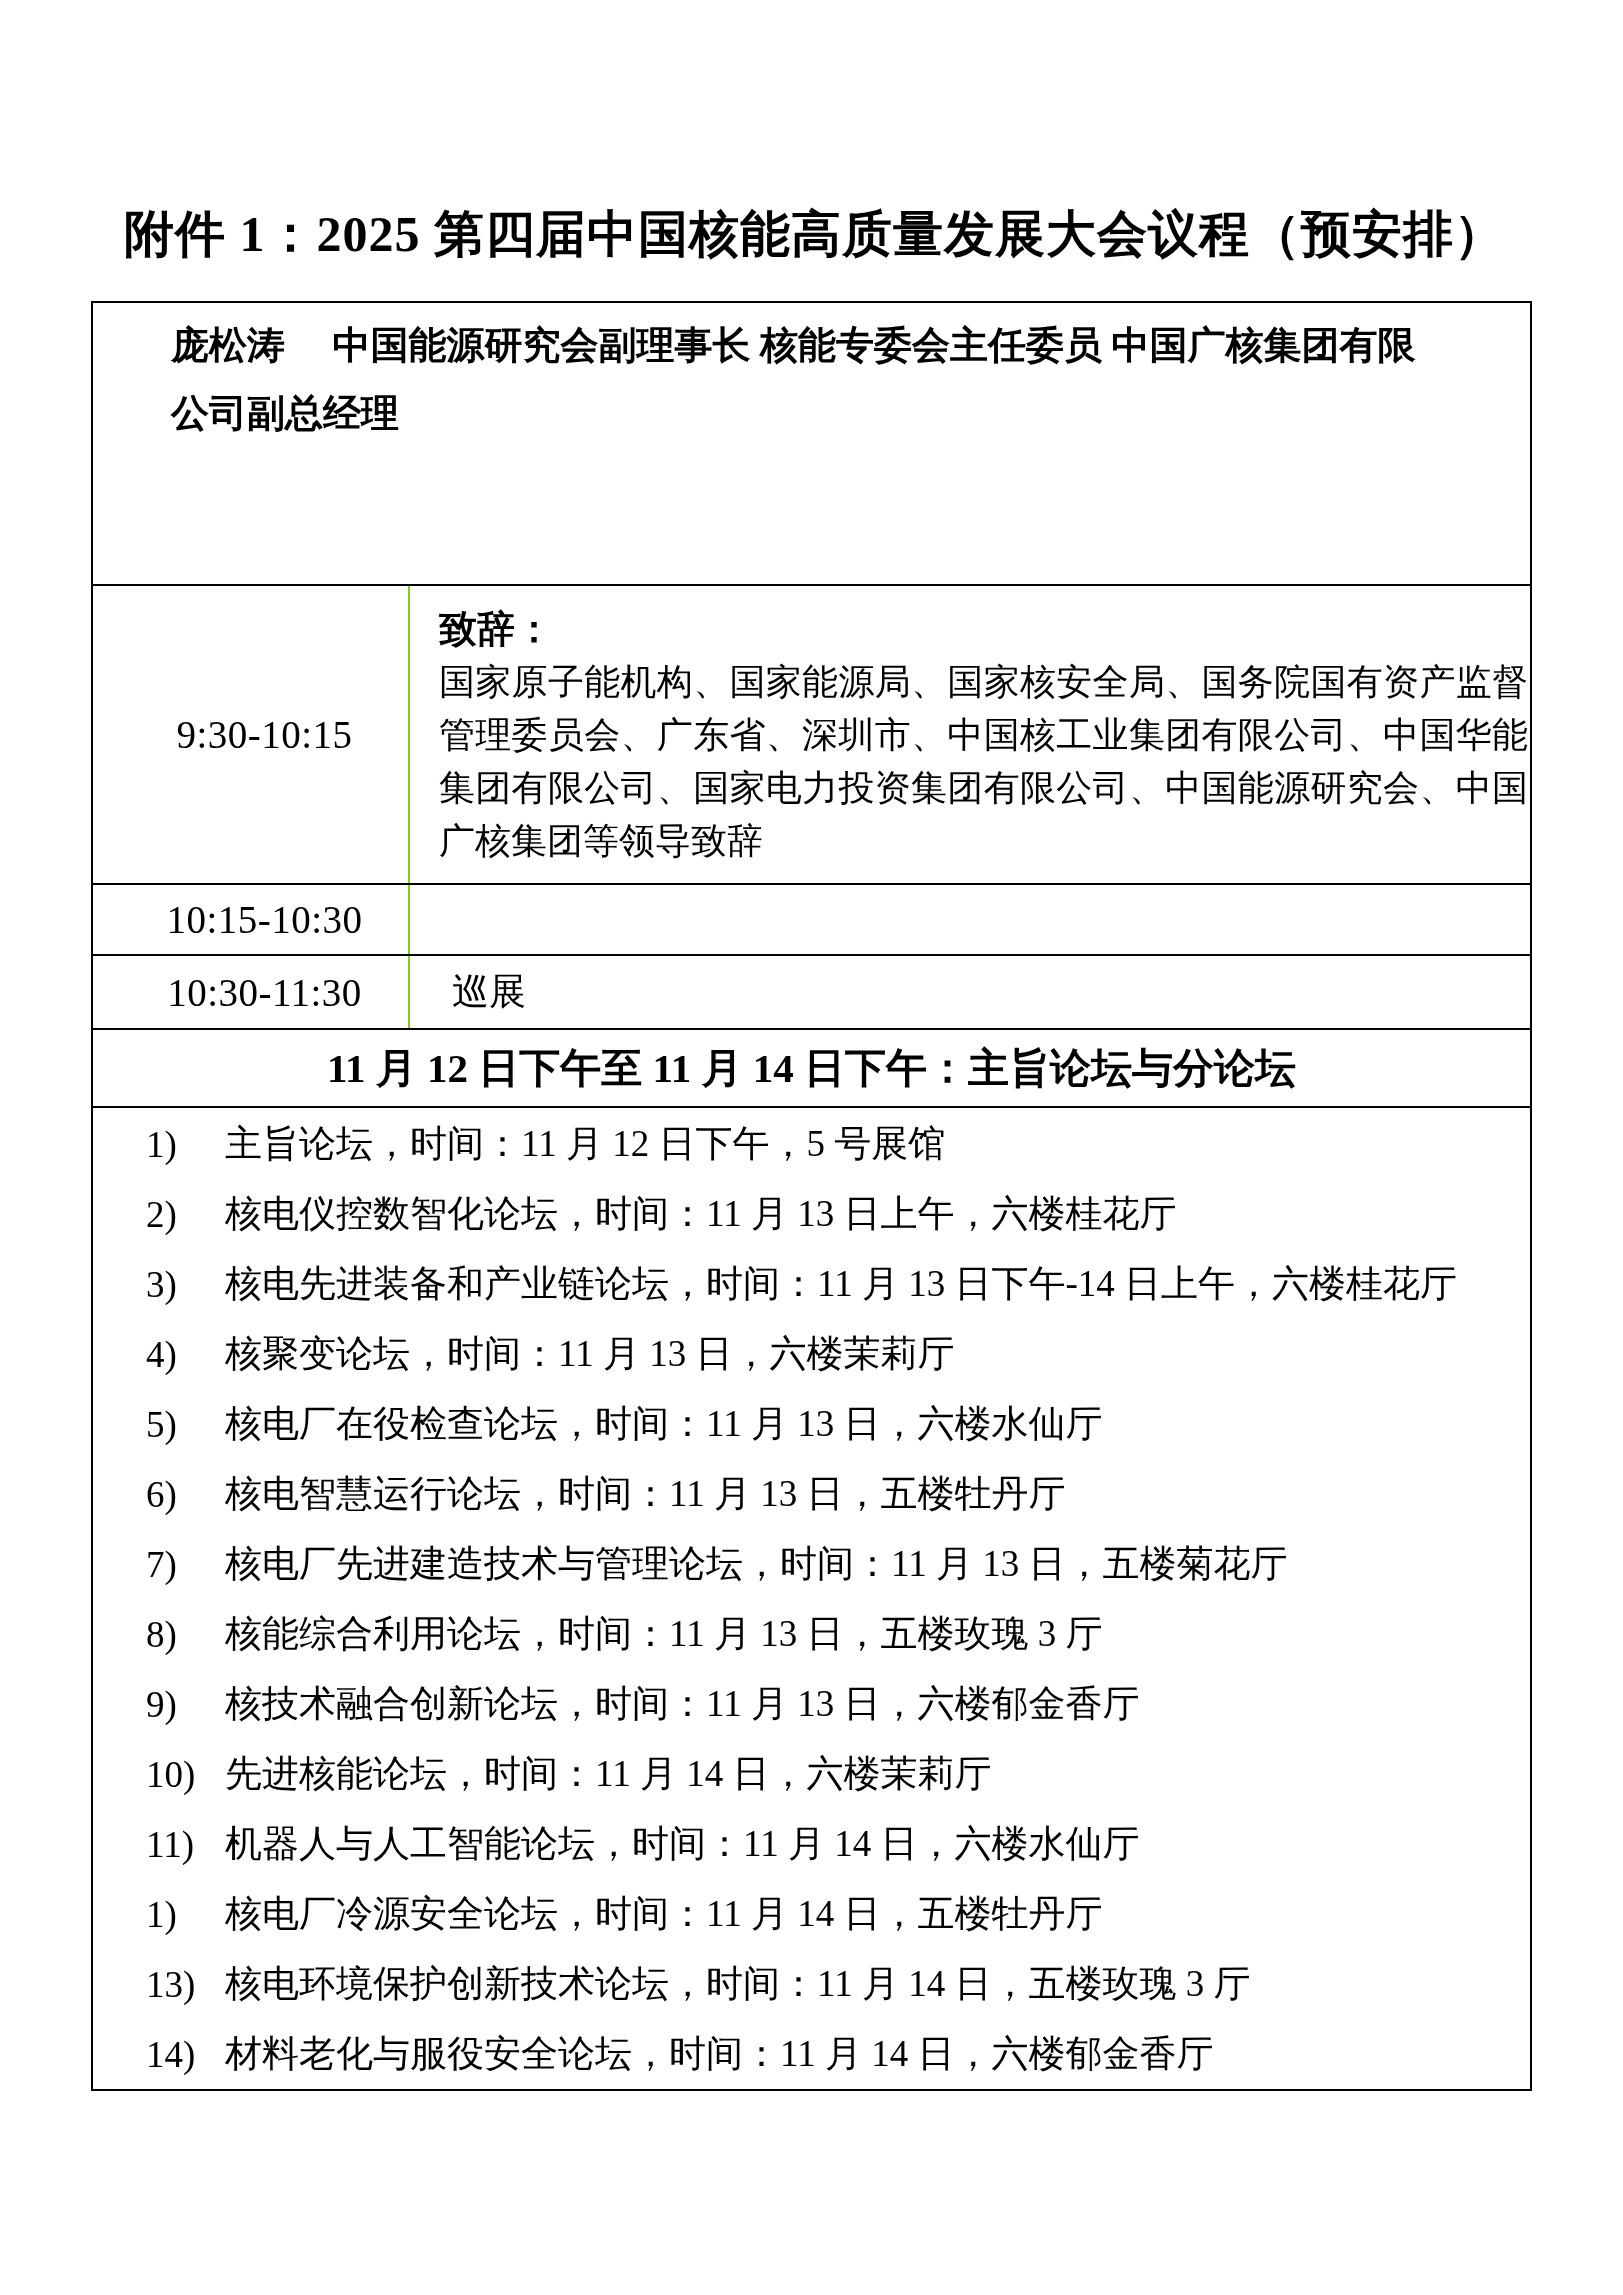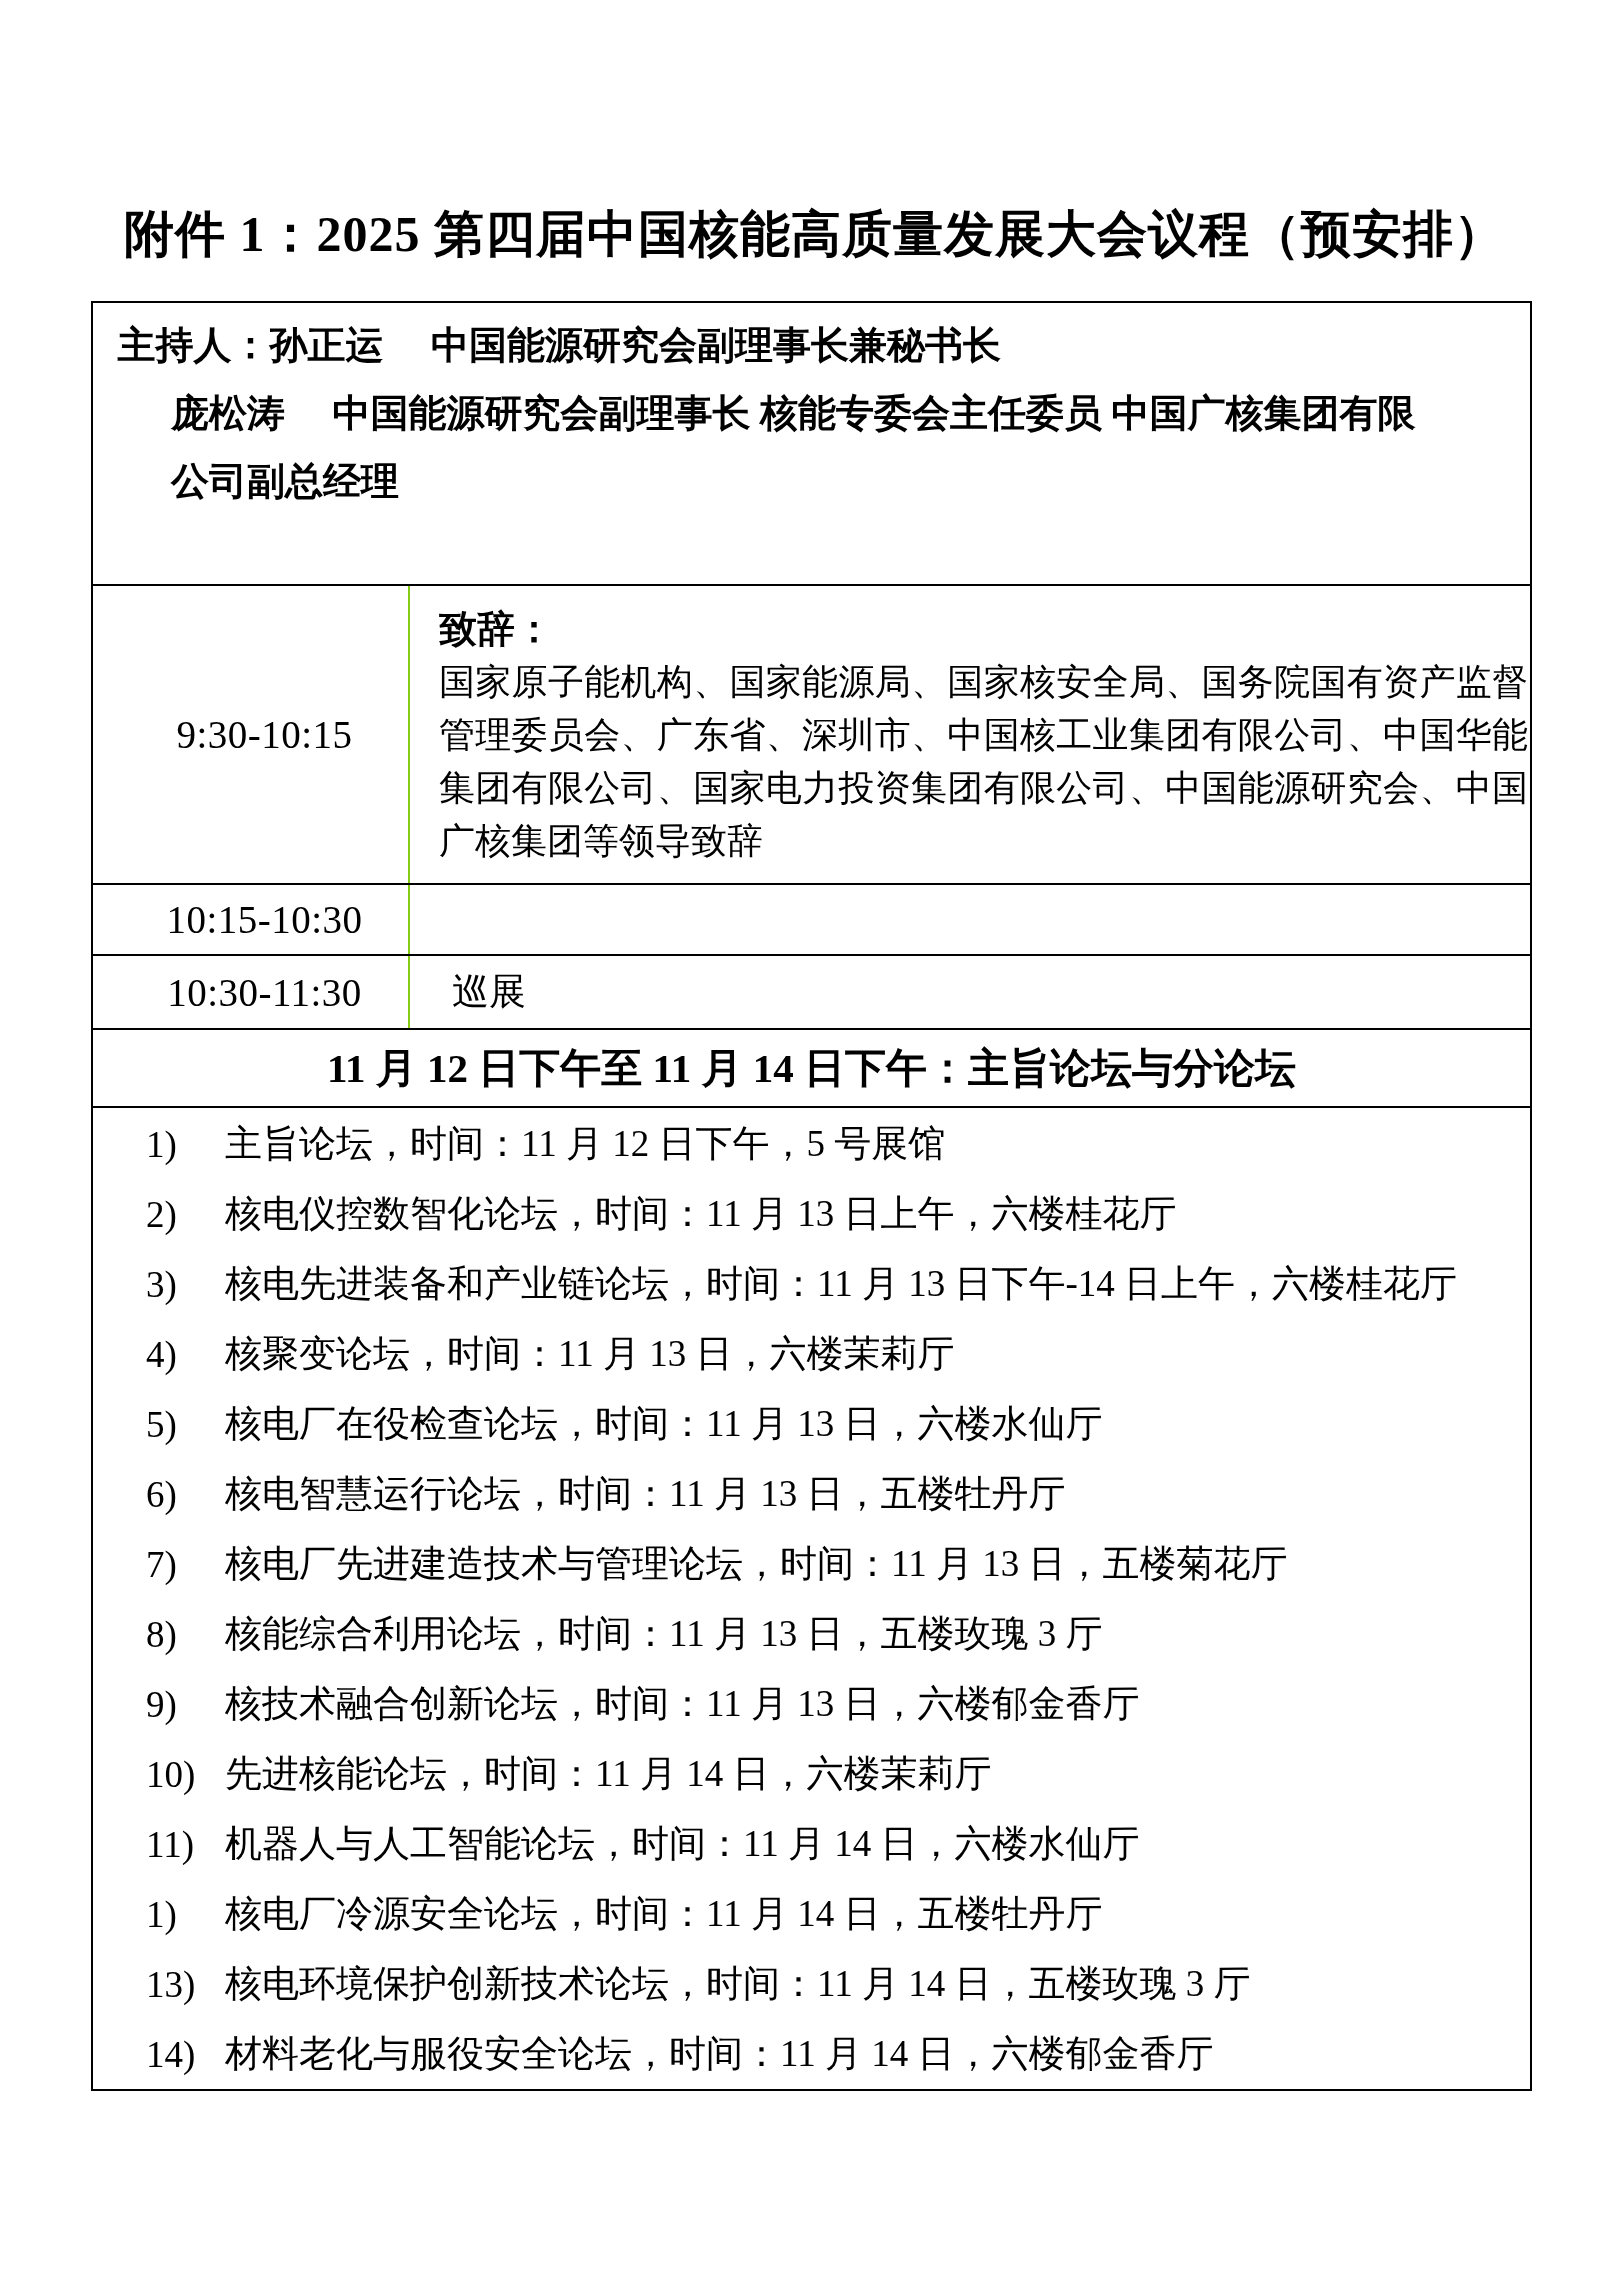--- a/index.html
+++ b/index.html
@@ -117,21 +117,20 @@
 </style>
 </head>
 <body>
 
 <div class="page-title">附件 1：2025 第四届中国核能高质量发展大会议程（预安排）</div>
 
 <div class="agenda-table">
 
   <div class="row row-opening">
     <div class="host-block">
-      <div class="host-line">主持人：孙正运　 中国能源研究会副理事长兼秘书长</div>
       <div class="host-line indent">庞松涛　 中国能源研究会副理事长 核能专委会主任委员 中国广核集团有限</div>
       <div class="host-line indent">公司副总经理</div>
     </div>
   </div>
 
   <div class="row trow row-speech">
     <div class="time-cell">9:30-10:15</div>
     <div class="content-cell">
       <div class="speech-label">致辞：</div>
       <div class="speech-text">国家原子能机构、国家能源局、国家核安全局、国务院国有资产监督管理委员会、广东省、深圳市、中国核工业集团有限公司、中国华能集团有限公司、国家电力投资集团有限公司、中国能源研究会、中国广核集团等领导致辞</div>

